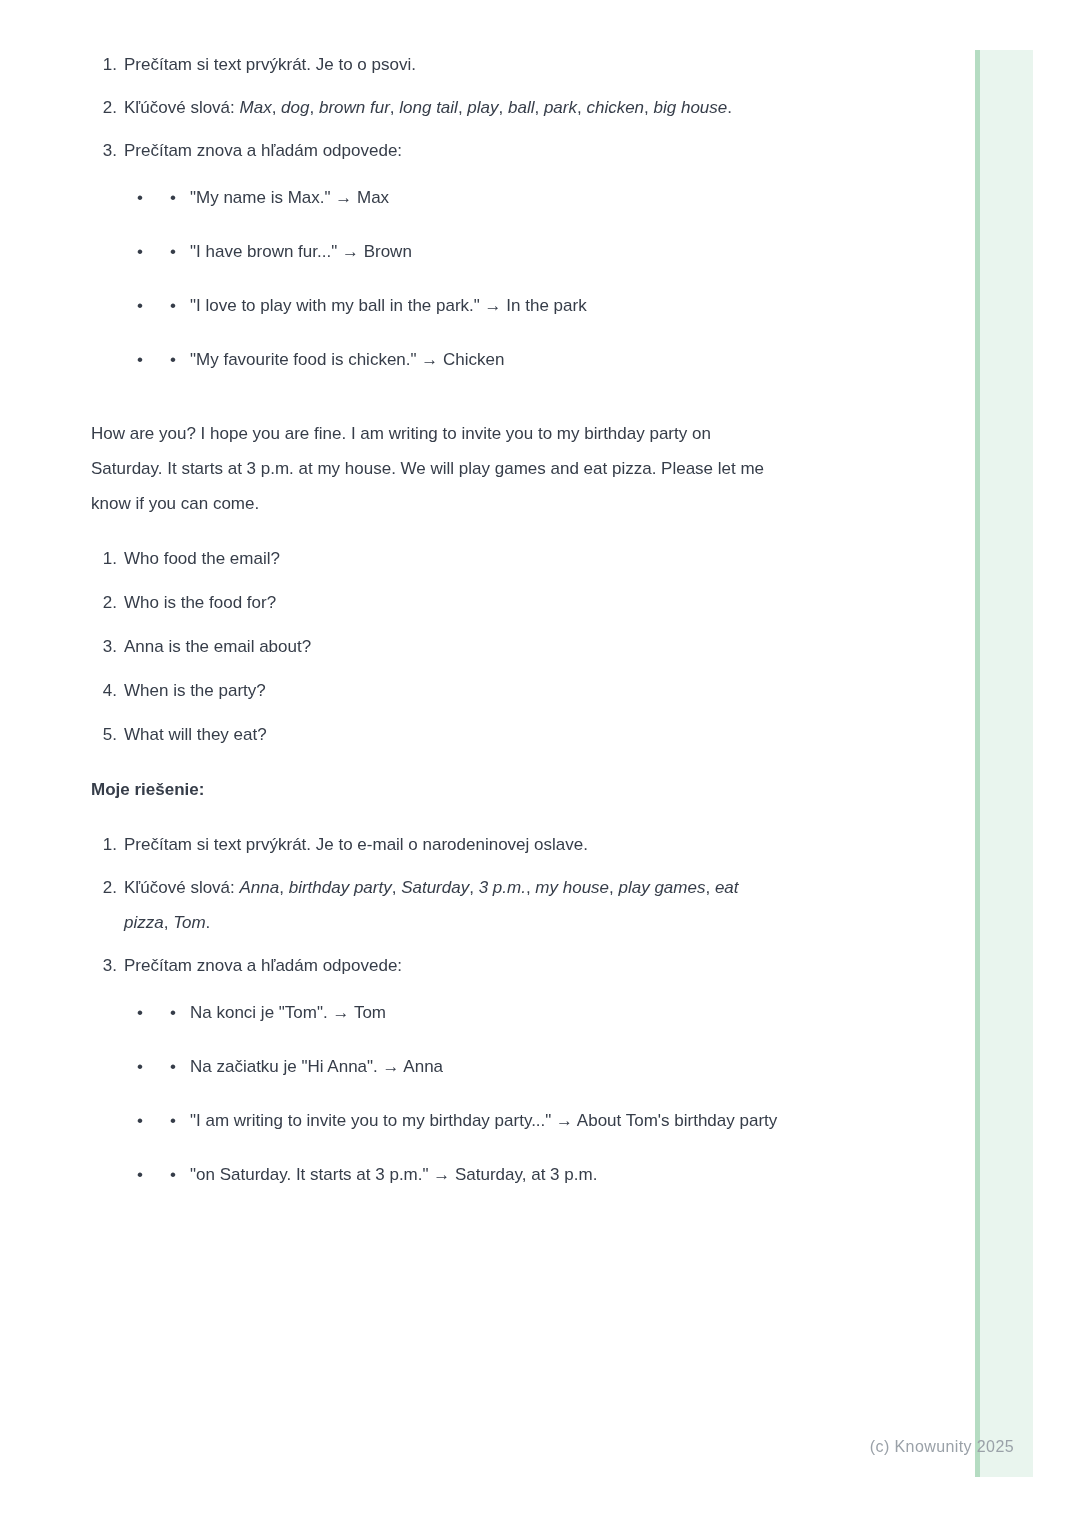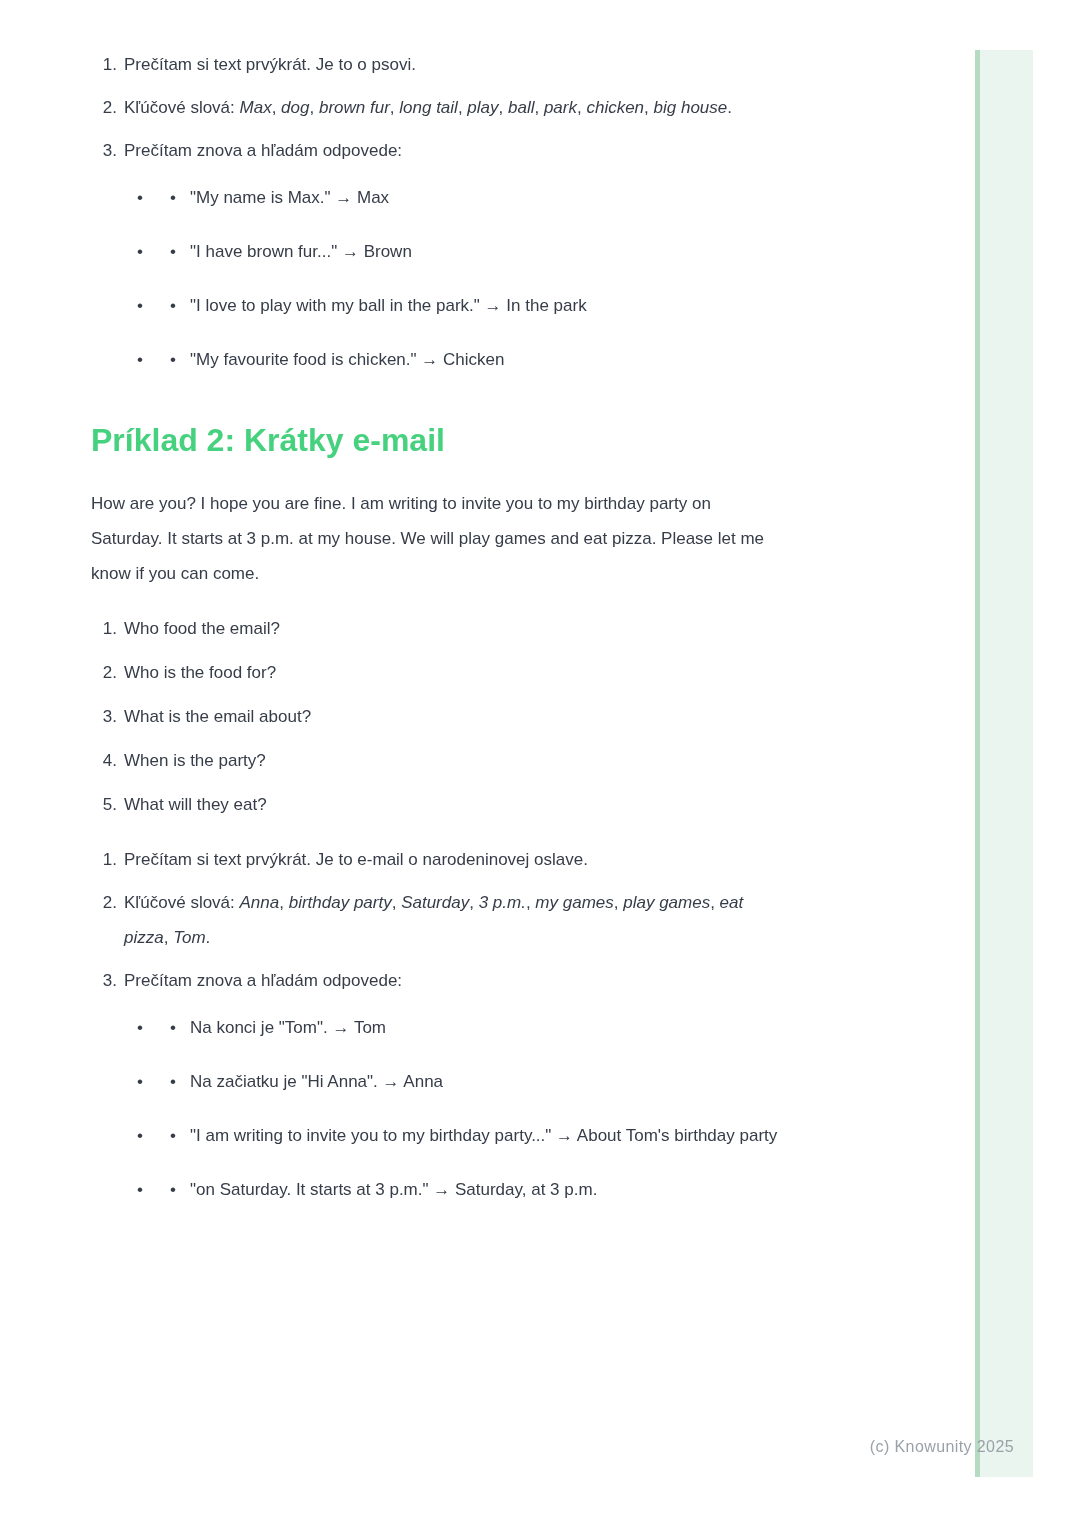--- a/index.html
+++ b/index.html
@@ -72,59 +72,59 @@
               </li>
               <li>
                 <span class="dot">•</span>
                 <span class="dot2">•</span>
                 <div class="btxt">"My favourite food is chicken." → <strong>Chicken</strong></div>
               </li>
             </ul></div>
         </li>
       </ol>
 
-    <h2>Príklad 2: Krátky e-mail</h2>
 
 
     <p>How are you? I hope you are fine. I am writing to invite you to my birthday party on Saturday. It starts at 3 p.m. at my house. We will play games and eat pizza. Please let me know if you can come.</p>
 
 
 
     <ol class="questions">
         <li>
           <span class="num">1.</span>
           <div class="li-body">Who food the email?</div>
         </li>
         <li>
           <span class="num">2.</span>
           <div class="li-body">Who is the food for?</div>
         </li>
         <li>
           <span class="num">3.</span>
-          <div class="li-body">What is the email about?</div>
+          <div class="li-body">Anna is the email about?</div>
         </li>
         <li>
           <span class="num">4.</span>
           <div class="li-body">When is the party?</div>
         </li>
         <li>
           <span class="num">5.</span>
           <div class="li-body">What will they eat?</div>
         </li>
       </ol>
 
+    <p class="label">Moje riešenie:</p>
 
     <ol class="steps">
         <li>
           <span class="num">1.</span>
           <div class="li-body"><strong>Prečítam si text prvýkrát.</strong> Je to e-mail o narodeninovej oslave.</div>
         </li>
         <li>
           <span class="num">2.</span>
-          <div class="li-body"><strong>Kľúčové slová:</strong> <em>Anna</em>, <em>birthday party</em>, <em>Saturday</em>, <em>3 p.m.</em>, <em>my games</em>, <em>play games</em>, <em>eat pizza</em>, <em>Tom</em>.</div>
+          <div class="li-body"><strong>Kľúčové slová:</strong> <em>Anna</em>, <em>birthday party</em>, <em>Saturday</em>, <em>3 p.m.</em>, <em>my house</em>, <em>play games</em>, <em>eat pizza</em>, <em>Tom</em>.</div>
         </li>
         <li>
           <span class="num">3.</span>
           <div class="li-body"><strong>Prečítam znova a hľadám odpovede:</strong><ul class="bullets">
               <li>
                 <span class="dot">•</span>
                 <span class="dot2">•</span>
                 <div class="btxt">Na konci je "Tom". → <strong>Tom</strong></div>
               </li>
               <li>

